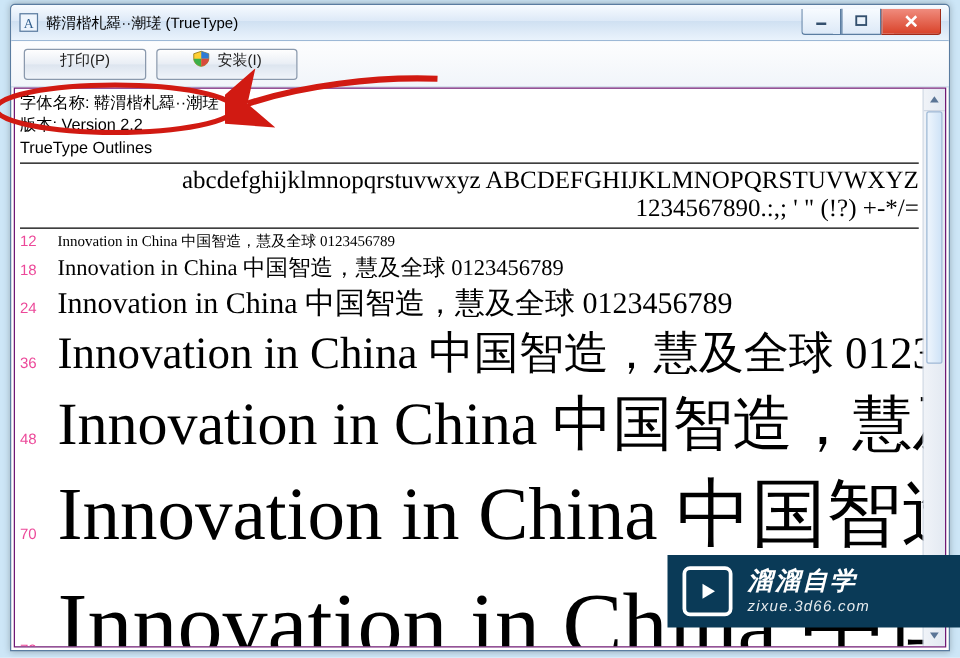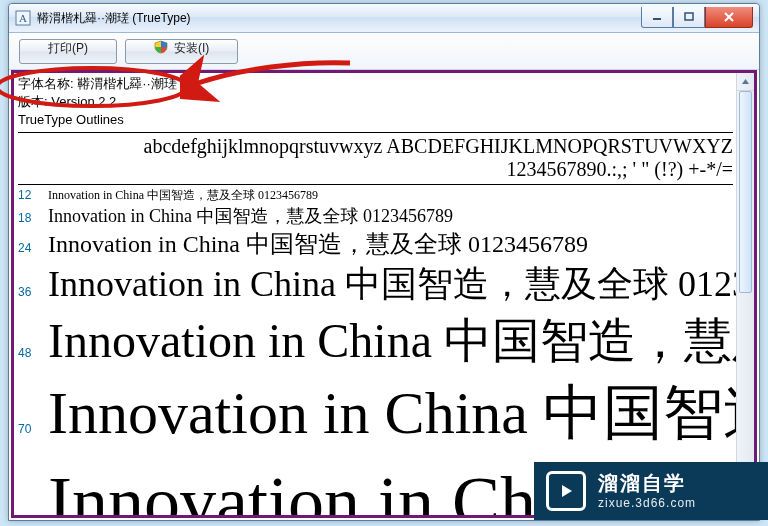--- a/index.html
+++ b/index.html
@@ -21,43 +21,43 @@
   .winbtn svg{display:block;}
   
   .toolbar{height:36px;background:linear-gradient(#fdfdfe,#f1f5fa);border-bottom:1px solid #c9d7e8;
     display:flex;align-items:center;padding:0 10px;gap:8px;}
   .btn{height:23px;padding:0 28px;border:1px solid #8a99ad;border-radius:3px;
     background:linear-gradient(#fefefe,#e9eef5 48%,#dde5ef 52%,#f0f4fa);
     font-size:12px;color:#222;display:flex;align-items:flex-start;gap:6px;cursor:pointer;}
   .btn .shield{width:14px;height:14px;}
   
   .content{position:absolute;left:2px;right:2px;top:66px;bottom:2px;overflow:hidden;
-    border:3px solid #701a75;background:#fff;}
+    border:1px solid #701a75;background:#fff;}
   .scroll{position:absolute;right:0;top:0;bottom:0;width:17px;
     background:linear-gradient(90deg,#f0f3f8,#e3e9f2);border-left:1px solid #cfd7e3;}
   .scroll .arrow{position:absolute;left:0;right:0;height:17px;display:flex;align-items:center;justify-content:center;}
   .scroll .arrow.up{top:0;border-bottom:1px solid #cfd7e3;}
   .scroll .arrow.dn{bottom:0;border-top:1px solid #cfd7e3;}
   .scroll .thumb{position:absolute;left:2px;right:2px;top:18px;height:200px;border:1px solid #9db8d6;
     background:linear-gradient(90deg,#eef5fd,#cfe3f7);border-radius:2px;}
   .inner{position:absolute;left:0;right:17px;top:0;bottom:0;padding:2px 4px 0 4px;white-space:nowrap;overflow:hidden;}
   .metaline{font-size:13px;line-height:18px;color:#000;}
   .hr{border:none;border-top:1px solid #000;margin:3px 0 2px 0;}
   .charset{font-family:"Songti SC","SimSun","Times New Roman",serif;font-size:20px;line-height:23px;text-align:right;}
   .samples{margin-top:2px;}
   .srow{display:flex;align-items:baseline;font-family:"Songti SC","SimSun","Times New Roman",serif;}
-  .srow .sz{width:30px;font-size:12px;font-family:Tahoma,Arial,sans-serif;color:#0369a1;flex:none;}
+  .srow .sz{width:30px;font-size:12px;font-family:Tahoma,Arial,sans-serif;color:#ec4899;flex:none;}
   .srow .tx{white-space:nowrap;}
   
   .anno{position:absolute;pointer-events:none;}
   .ellipse{left:-10px;top:64px;width:205px;height:46px;}
   .arrow-svg{left:180px;top:55px;width:175px;height:55px;}
   
-  .watermark{position:absolute;right:0;bottom:6px;width:210px;height:58px;background:#0a3a57;
-    display:flex;align-items:center;padding:0 12px;gap:12px;color:#fff;}
+  .watermark{position:absolute;right:0;bottom:24px;width:210px;height:58px;background:#0a3a57;
+    display:flex;align-items:center;padding:0 12px;gap:12px;color:#fff;font-style:italic;}
   .watermark .play{width:34px;height:34px;border:3px solid #fff;border-radius:6px;display:flex;align-items:center;justify-content:center;}
   .watermark .txt{display:flex;flex-direction:column;line-height:1.15;}
   .watermark .big{font-size:20px;font-weight:600;letter-spacing:2px;}
   .watermark .small{font-size:12px;letter-spacing:1px;margin-top:2px;opacity:.9;}
 </style>
 </head>
 <body>
 
 <div class="stage">
   <div class="window">

